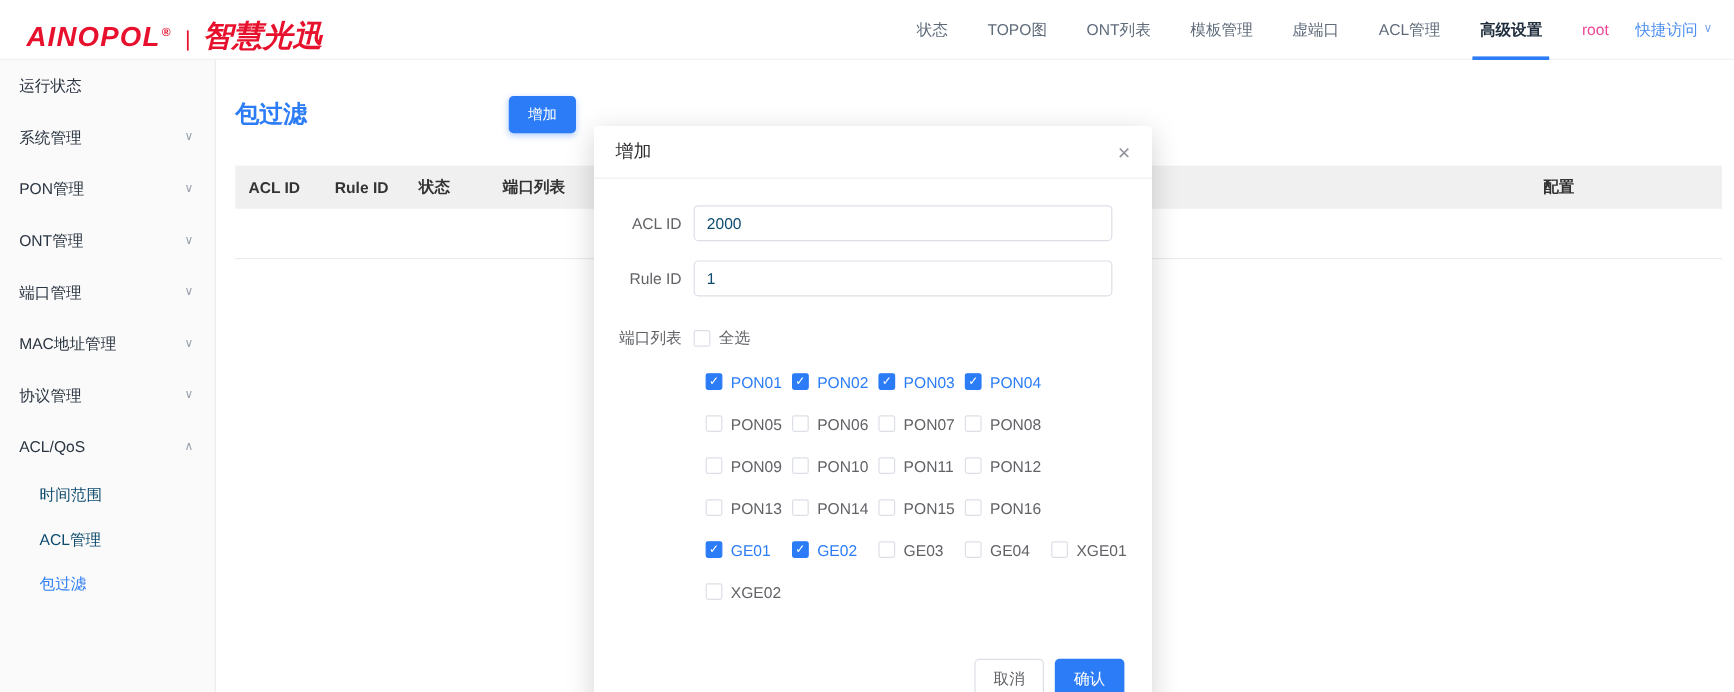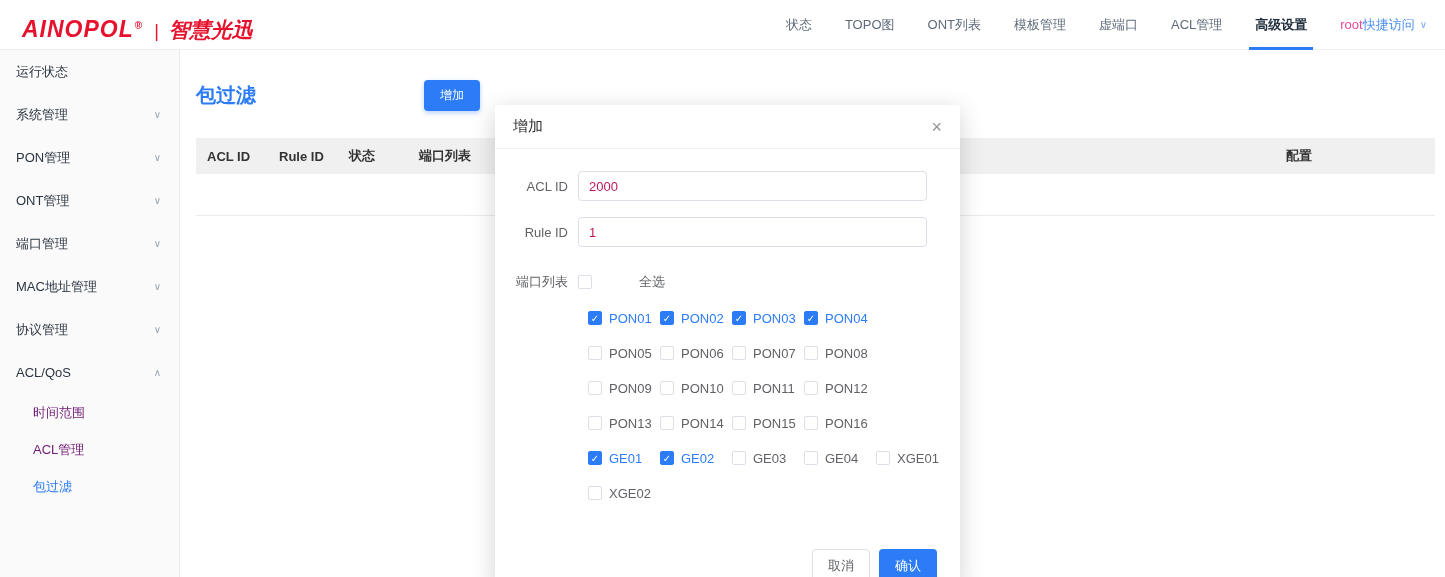--- a/index.html
+++ b/index.html
@@ -12,45 +12,45 @@
   
   .topnav {
     position:absolute; top:0; left:0; right:0; height:50px;
     display:flex; align-items:center; background:#fff;
     border-bottom:1px solid #f0f0f0; z-index:10; padding:0 18px 0 22px;
   }
   .brand { display:flex; align-items:baseline; color:#e8112d; white-space:nowrap;margin-top:10px; }
   .brand-en { font-size:23px; font-weight:bold; font-style:italic; letter-spacing:1px; }
   .brand-reg { font-size:10px; font-weight:bold; margin-left:1px; transform:translateY(-8px); }
   .brand-sep { margin:0 10px 0 12px; font-size:18px; font-weight:300; color:#e8112d; }
-  .brand-cn { font-size:21px; font-weight:bold; font-style:italic; font-family:Liberation Mono, monospace; }
+  .brand-cn { font-size:25px; font-weight:bold; font-style:italic; font-family:Liberation Mono, monospace; }
 
   .nav-items { margin-left:auto; display:flex; align-items:center; gap:33px; }
   .nav-item { position:relative; font-size:13px; color:#5f6b7a; cursor:pointer; white-space:nowrap; }
   .nav-item.active { color:#1f2d3d; font-weight:bold; }
   .nav-item.active::after {
     content:""; position:absolute; left:-6px; right:-6px; bottom:-16px; height:3px; background:#2b7cf6;
   }
   .nav-user { margin-left:33px; font-size:13px; color:#ec4899; cursor:pointer; }
-  .nav-quick { font-size:13px; color:#4a8df0; cursor:pointer; display:flex; align-items:center; gap:5px; }
+  .nav-quick { margin-left:22px; font-size:13px; color:#4a8df0; cursor:pointer; display:flex; align-items:center; gap:5px; }
   .nav-quick .chev { font-size:10px; color:#7fa8f2; }
 
   
   .sidebar {
     position:absolute; top:36px; left:0; bottom:0; width:180px;
     background:#fafafa; border-right:1px solid #ececec; padding-top:14px; z-index:5;
   }
   .side-item {
     height:43px; display:flex; align-items:center; padding:0 18px 0 16px;
     font-size:13px; color:#2b3542; cursor:pointer;
   }
   .side-item .side-chevron { margin-left:auto; font-size:10px; color:#9aa3ad; }
   .side-sub {
     height:37px; display:flex; align-items:center; padding-left:33px;
-    font-size:13px; color:#701a75; cursor:pointer;
+    font-size:13px; color:#0c4a6e; cursor:pointer;
   }
   .side-sub.active { color:#2b7cf6; }
 
   
   .main { position:absolute; top:50px; left:180px; right:0; bottom:0; background:#fff; }
   .main-header { display:flex; align-items:center; padding:30px 0 0 16px; }
   .page-title { font-size:20px; font-weight:bold; color:#2b7cf6; }
   .add-btn {
     margin-left:168px; background:#2b7cf6; color:#fff; border:none; border-radius:4px;
     font-size:12px; padding:7px 16px; cursor:pointer; box-shadow:0 2px 5px rgba(43,124,246,.35);
@@ -76,35 +76,35 @@
     display:flex; align-items:center; padding:12px 18px; border-bottom:1px solid #f0f0f0;
   }
   .modal-title { font-size:15px; color:#303133; }
   .modal-close { margin-left:auto; font-size:18px; color:#909399; cursor:pointer; line-height:1; }
 
   .modal-body { flex:1; padding-top:6px; }
   .form-row { display:flex; align-items:center; margin-top:16px; }
   .f-label { width:83px; text-align:right; padding-right:10px; font-size:13px; color:#606266; white-space:nowrap; }
   .f-input {
     width:349px; height:30px; border:1px solid #dcdfe6; border-radius:4px;
-    padding:0 10px; font-size:13px; color:#be185d; background:#fff; outline:none; font-family:inherit;
+    padding:0 10px; font-size:13px; color:#0c4a6e; background:#fff; outline:none; font-family:inherit;
   }
 
   .port-section { display:flex; align-items:center; margin-top:26px; }
   .port-grid { margin-left:93px; margin-top:18px; }
   .port-row { display:flex; align-items:center; height:18px; margin-bottom:17px; }
   .port-item { display:inline-flex; align-items:center; min-width:72px; font-size:13px; color:#606266; cursor:pointer; }
   .cb {
     width:14px; height:14px; border:1px solid #dcdfe6; border-radius:2px; background:#fff;
     display:inline-flex; align-items:center; justify-content:center;
     margin-right:7px; font-size:10px; color:transparent; flex:none;
   }
   .port-item.checked .cb, .sel-all.checked .cb { background:#2b7cf6; border-color:#2b7cf6; color:#fff; }
   .port-item.checked .p-label { color:#2b7cf6;text-align:center; }
-  .sel-all { display:inline-flex; align-items:center; font-size:13px; color:#606266; cursor:pointer;gap:40px; }
+  .sel-all { display:inline-flex; align-items:center; font-size:13px; color:#606266; cursor:pointer; }
 
   .modal-footer { display:flex; justify-content:flex-end; gap:9px; padding:30px 23px 14px 0; }
   .btn-cancel {
     background:#fff; border:1px solid #dcdfe6; color:#606266; border-radius:4px;
     font-size:13px; padding:7px 15px; cursor:pointer; font-family:inherit;
   }
   .btn-confirm {
     background:#2b7cf6; border:none; color:#fff; border-radius:4px;
     font-size:13px; padding:8px 16px; cursor:pointer; font-family:inherit;
   }

